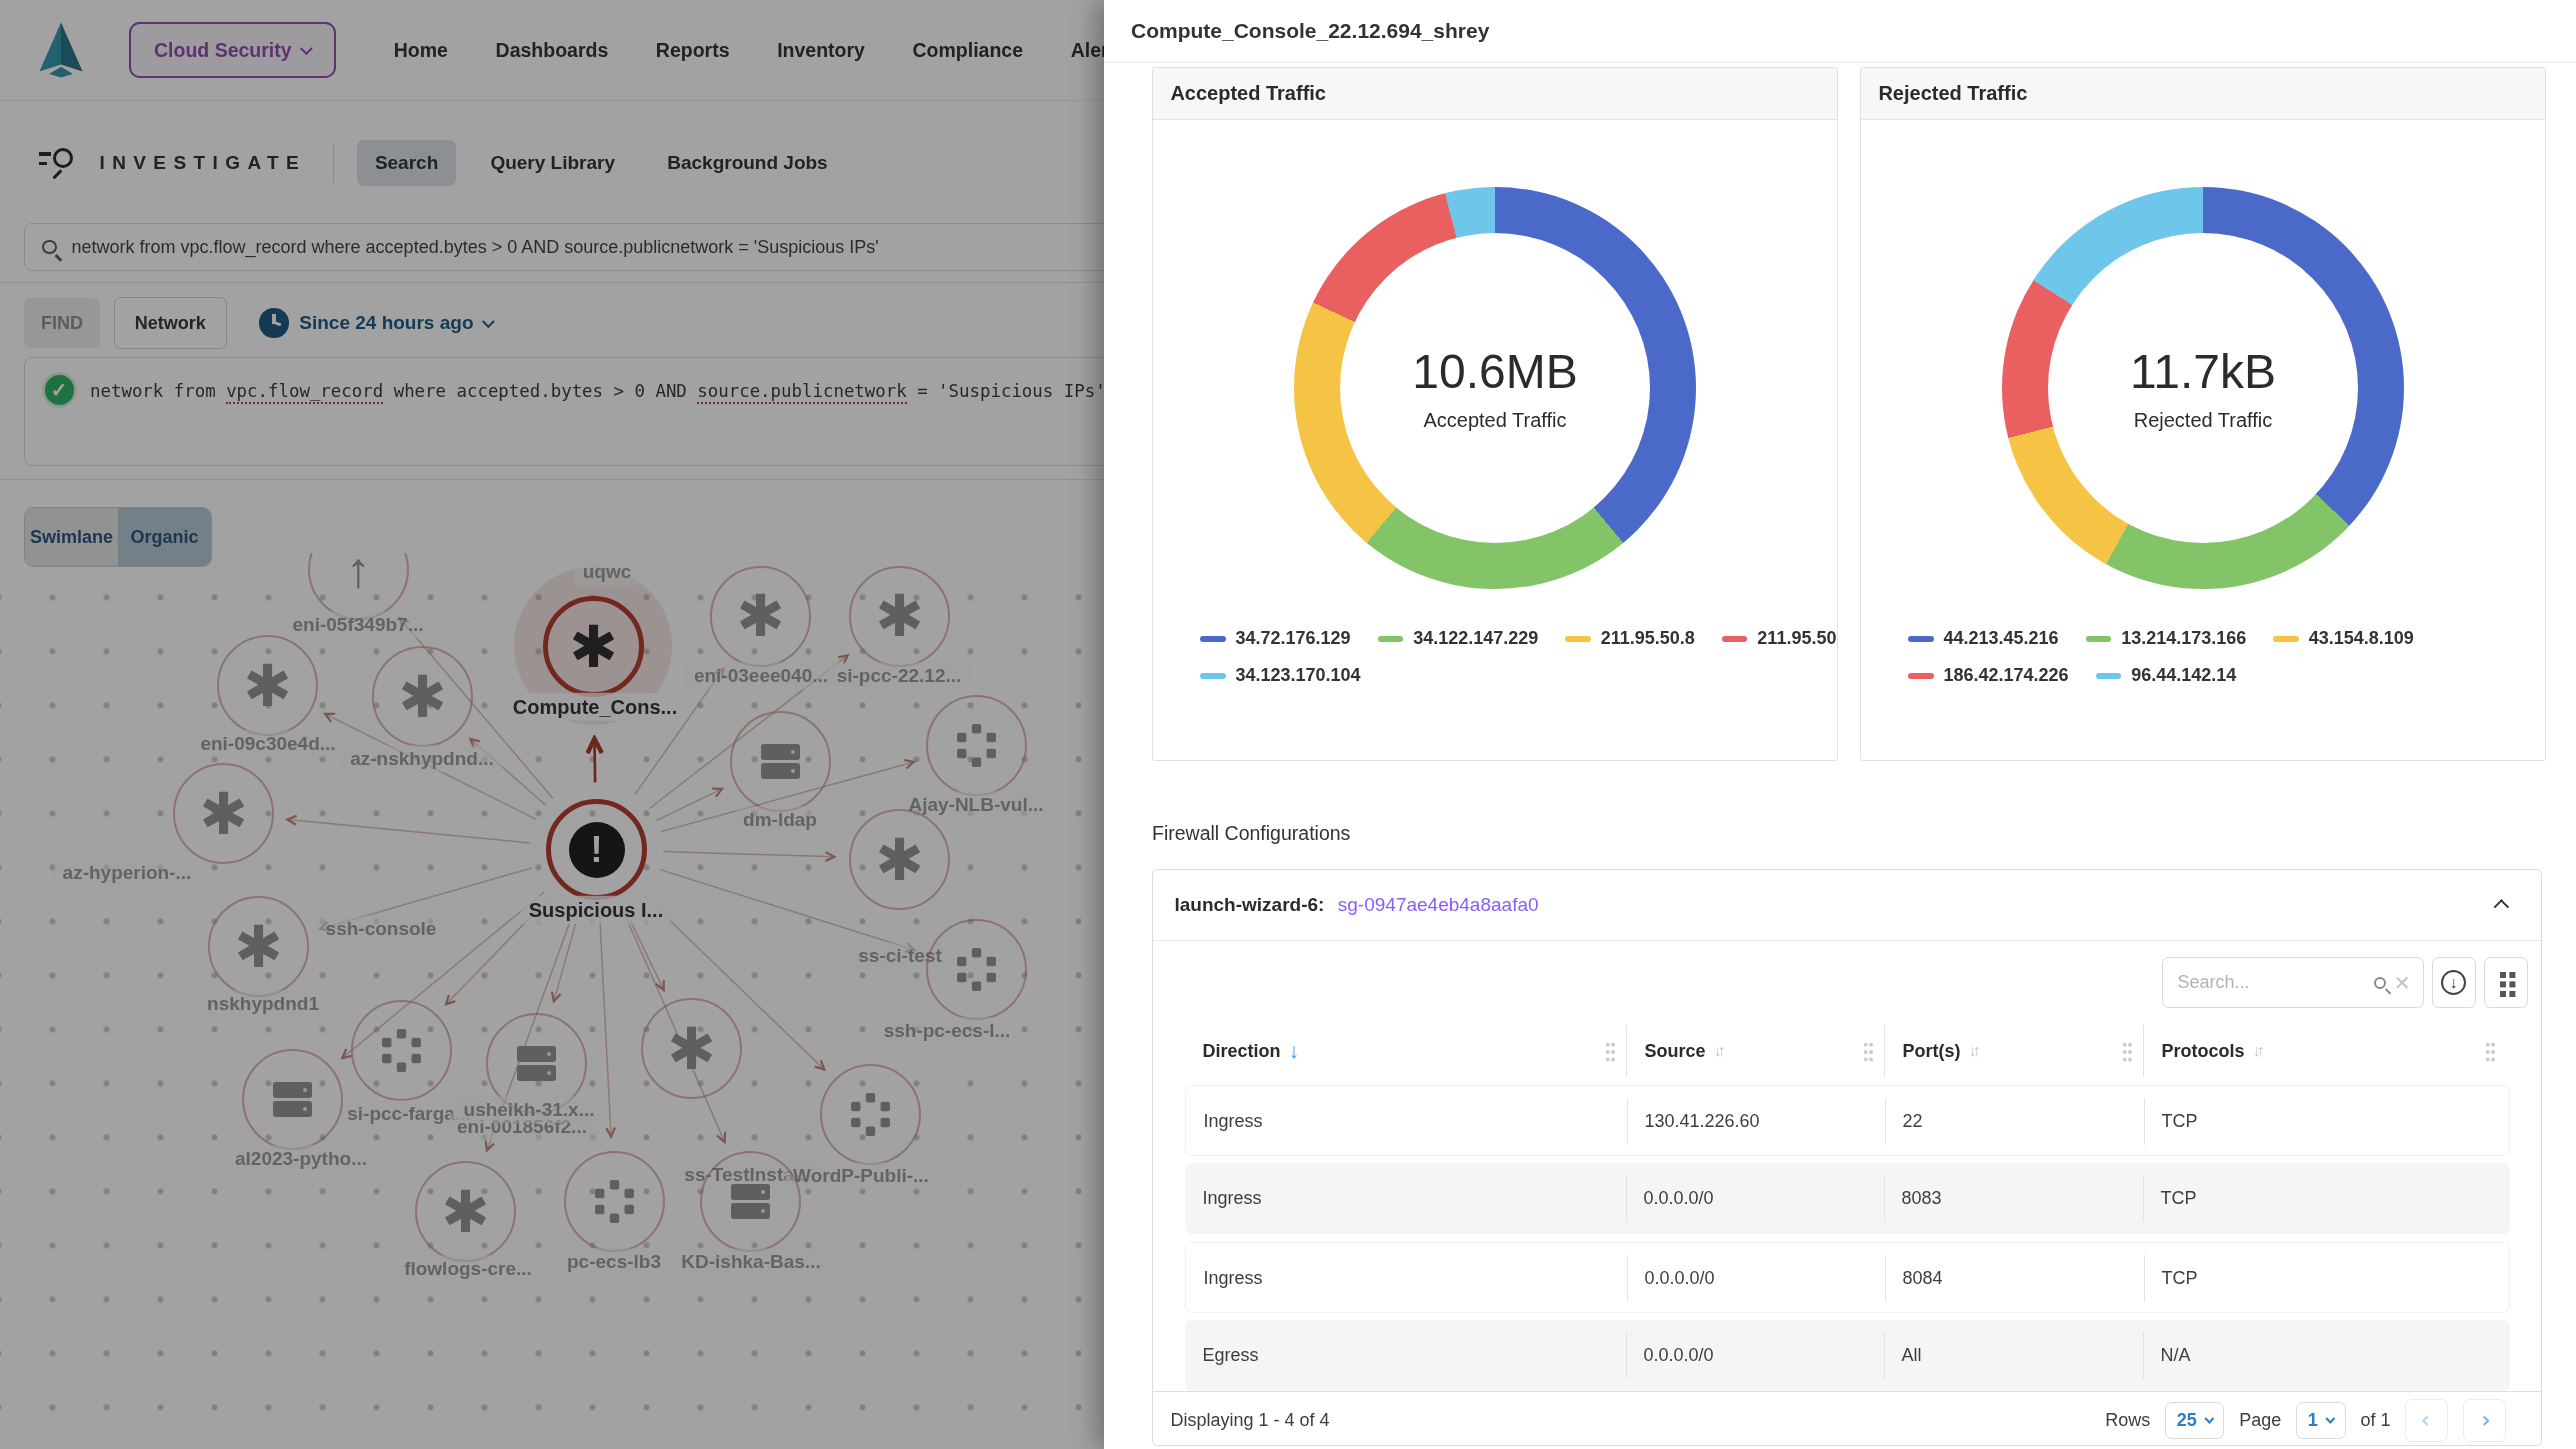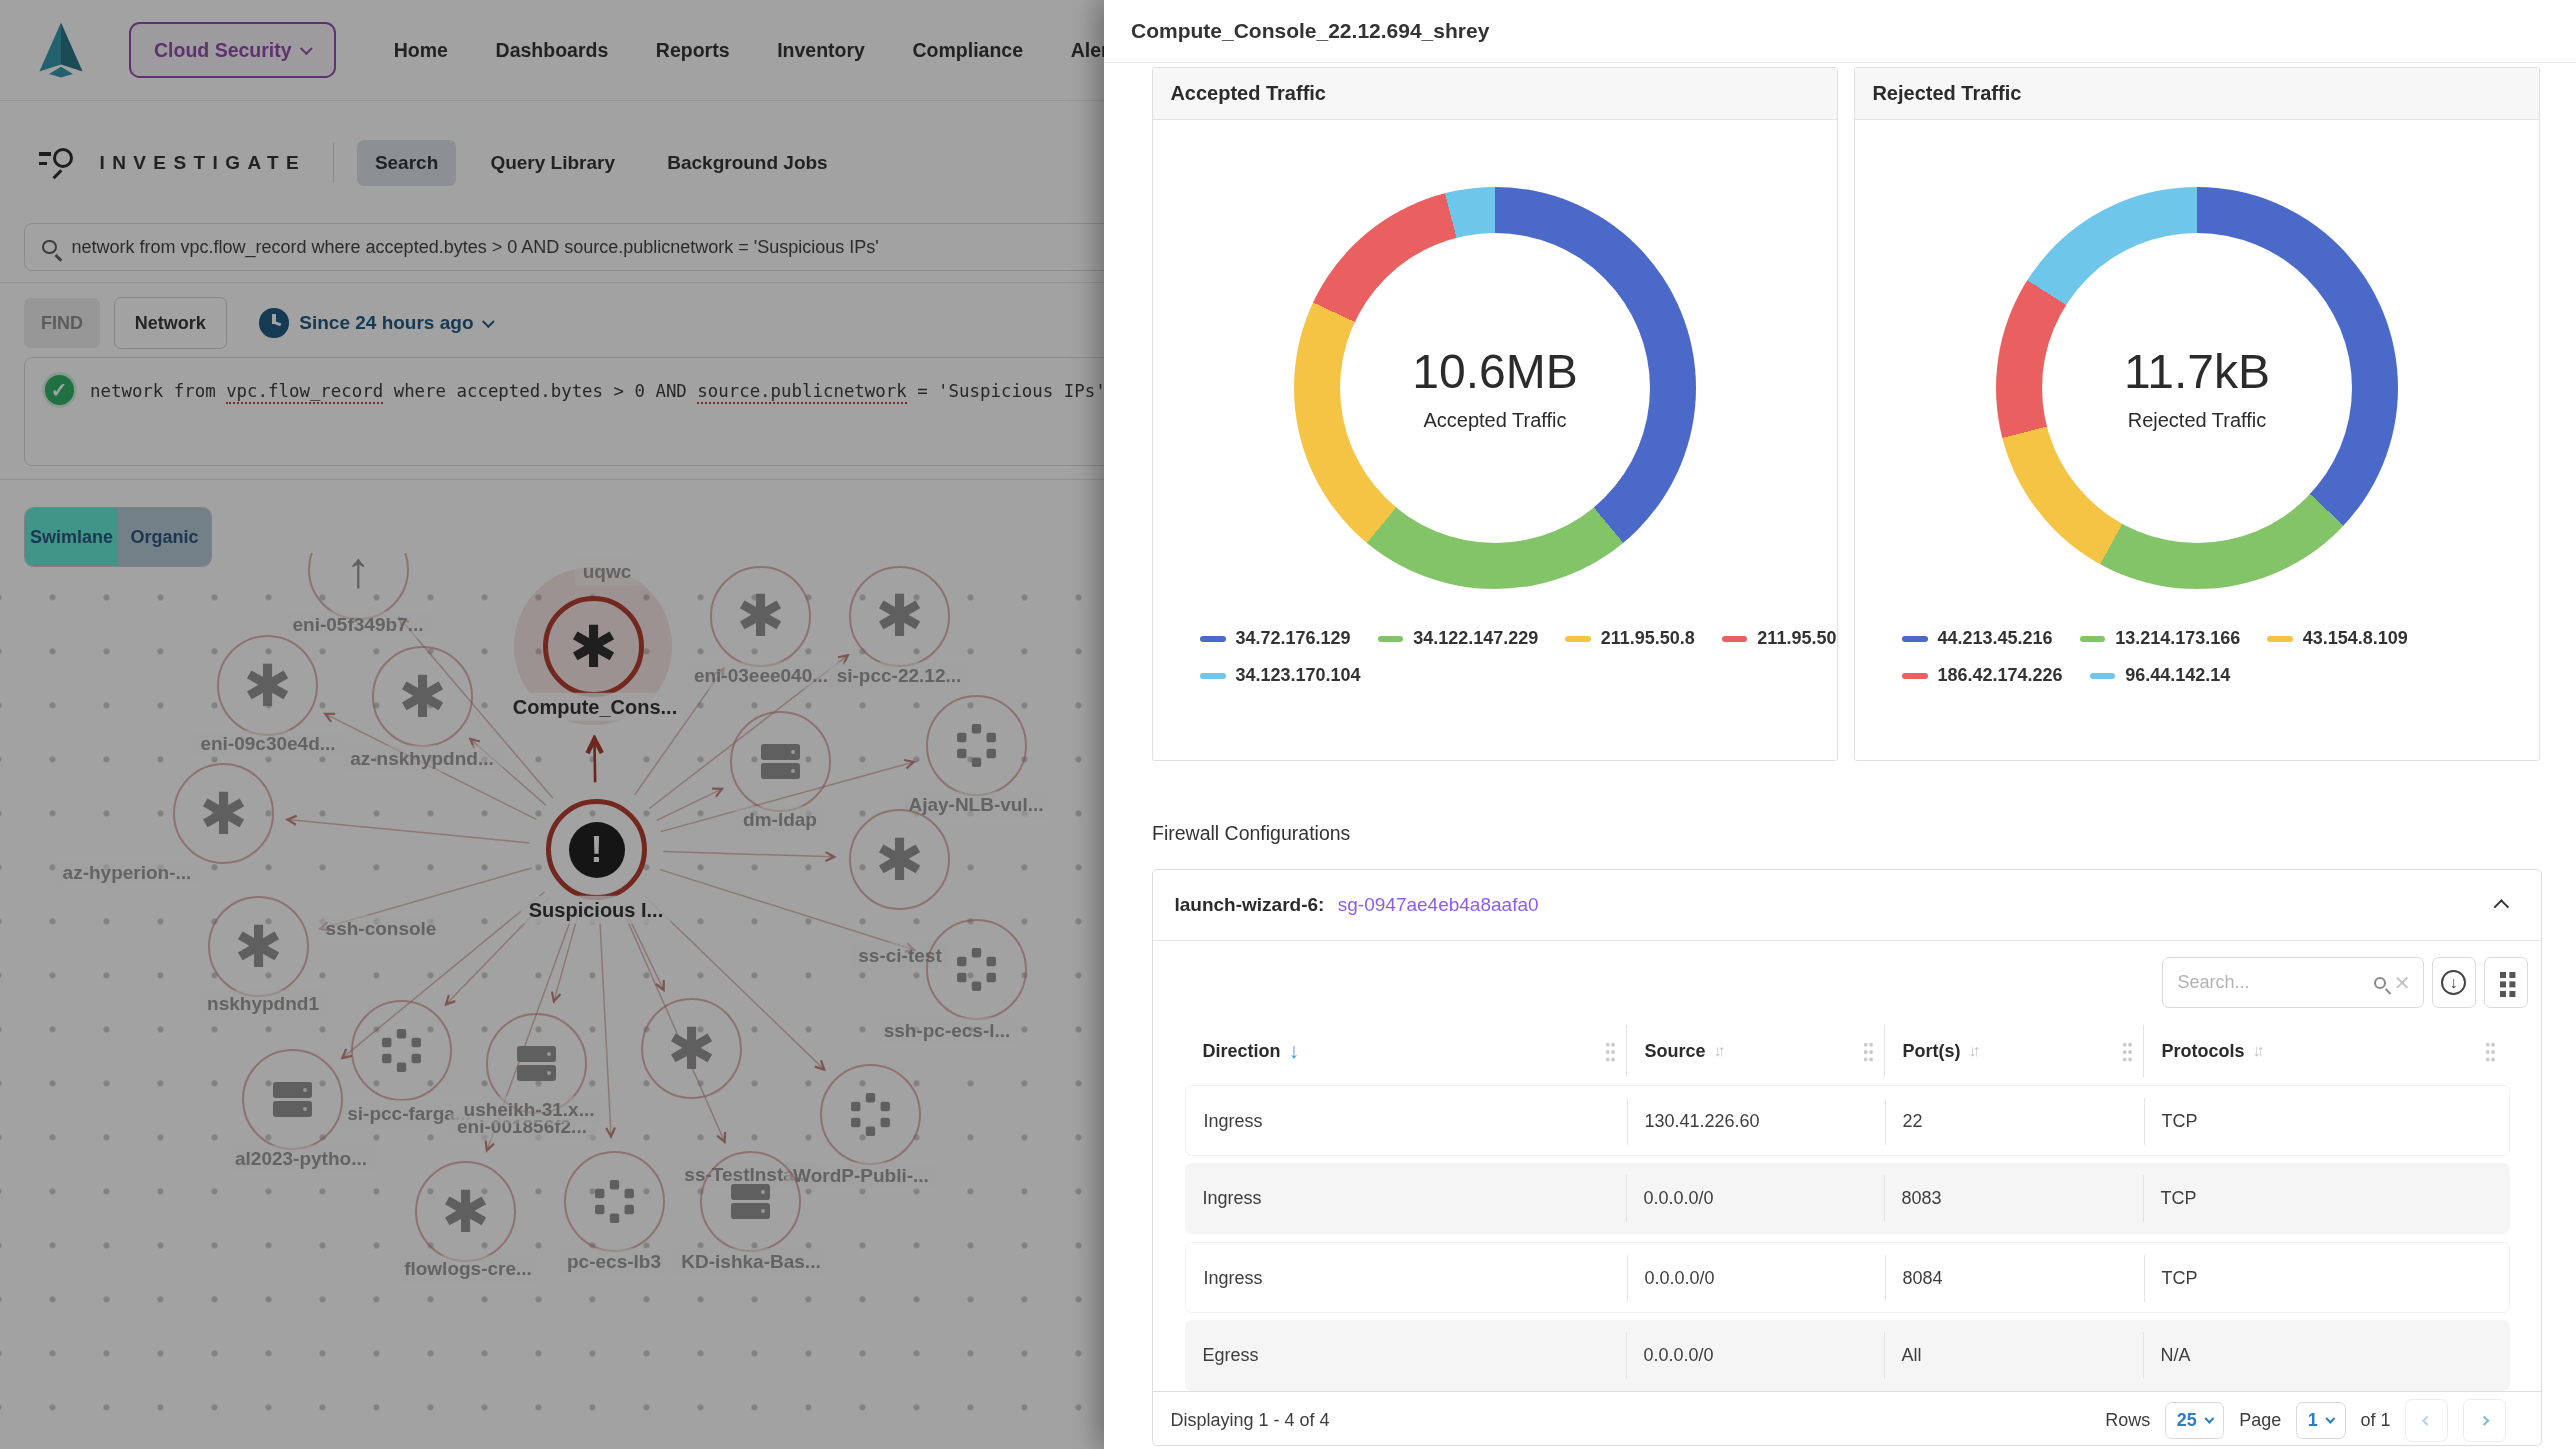--- a/index.html
+++ b/index.html
@@ -58,21 +58,21 @@
   .check{width:29.5px;height:29.5px;border-radius:50%;background:#27ae60;color:#fff;font-size:20px;font-weight:700;
     display:flex;align-items:center;justify-content:center;flex:none;box-shadow:0 0 0 2.7px #d9efe2;}
   .code{font-family:"DejaVu Sans Mono",monospace;font-size:17.4px;color:#333;line-height:32px;white-space:nowrap;}
   .code .u-red{border-bottom:2px dotted #c0392b;padding-bottom:0.7px;}
   .hdiv2{position:absolute;top:479px;left:0;width:1104px;height:1.3px;background:#e3e3e3;}
 
   .toggle{position:absolute;top:507px;left:24px;height:60px;display:flex;border:1.3px solid #c9c9c9;
     border-radius:9.4px;overflow:hidden;}
   .toggle .seg{width:93px;display:flex;align-items:center;justify-content:center;font-size:18px;
     font-weight:700;color:#1f4e79;}
-  .seg0{background:#5eead4;}
+  .seg0{background:#e5e5e5;}
   .seg1{background:#b3c6d3;}
 
   .graph{position:absolute;top:553px;left:0;width:1104px;height:896px;overflow:hidden;
     background-image:radial-gradient(circle,#c9c9c9 2.7px,transparent 3.4px);
     background-size:54px 54px;background-position:25.5px 17.4px;}
   #edge-svg{position:absolute;inset:0;pointer-events:none;}
   .gnode{position:absolute;border:2px solid rgba(198,124,114,.6);border-radius:50%;
     display:flex;align-items:center;justify-content:center;color:#8f8f8f;background:transparent;}
   .gnode.hl{border:5.4px solid #b03226;color:#262626;}
   .halo{position:absolute;border-radius:50%;background:rgba(176,50,38,.13);}
@@ -88,21 +88,21 @@
 
   .dim{position:absolute;top:0;left:0;width:1104px;height:1449px;background:rgba(22,22,22,.40);z-index:50;}
 
   
   .drawer{position:absolute;top:0;left:1104px;width:1692px;height:1449px;background:#fff;z-index:60;
     box-shadow:-8px 0 23px rgba(0,0,0,.30);}
   .drawer-header{height:63px;display:flex;align-items:center;padding:0 38px 0 27px;border-bottom:1.3px solid #ebebeb;}
   .drawer-title{font-size:21px;font-weight:600;color:#333;flex:1;}
   .close-x{font-size:28px;color:#2f2f2f;line-height:1;cursor:default;}
 
-  .cards{position:absolute;top:67px;left:48px;display:flex;gap:16px;}
+  .cards{position:absolute;top:67px;left:48px;display:flex;gap:22px;}
   .card{width:686px;height:694px;border:1.3px solid #e0e0e0;border-radius:2.7px;background:#fff;overflow:hidden;}
   .card-header{height:52px;background:#f7f7f7;border-bottom:1.3px solid #e3e3e3;display:flex;align-items:center;
     padding-left:17.4px;font-size:20px;font-weight:600;color:#2b2b2b;}
   .donut-wrap{position:relative;margin:67px auto 0;width:402px;height:402px;}
   .donut{width:402px;height:402px;border-radius:50%;}
   .hole{position:absolute;inset:46px;background:#fff;border-radius:50%;display:flex;flex-direction:column;
     align-items:center;justify-content:center;gap:9.4px;}
   .center-val{font-size:48px;font-weight:500;color:#2b2b2b;}
   .center-lab{font-size:20px;color:#2b2b2b;}
   .legend{margin:39px 0 0 47px;display:flex;flex-direction:column;gap:16px;}

